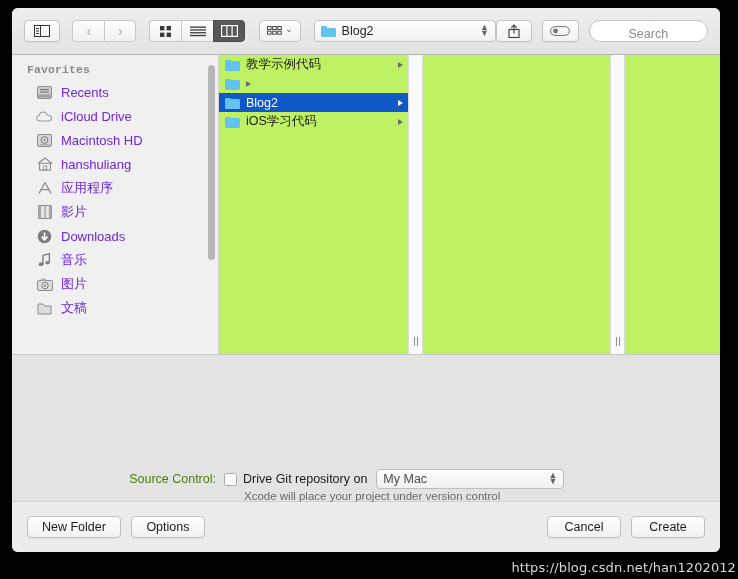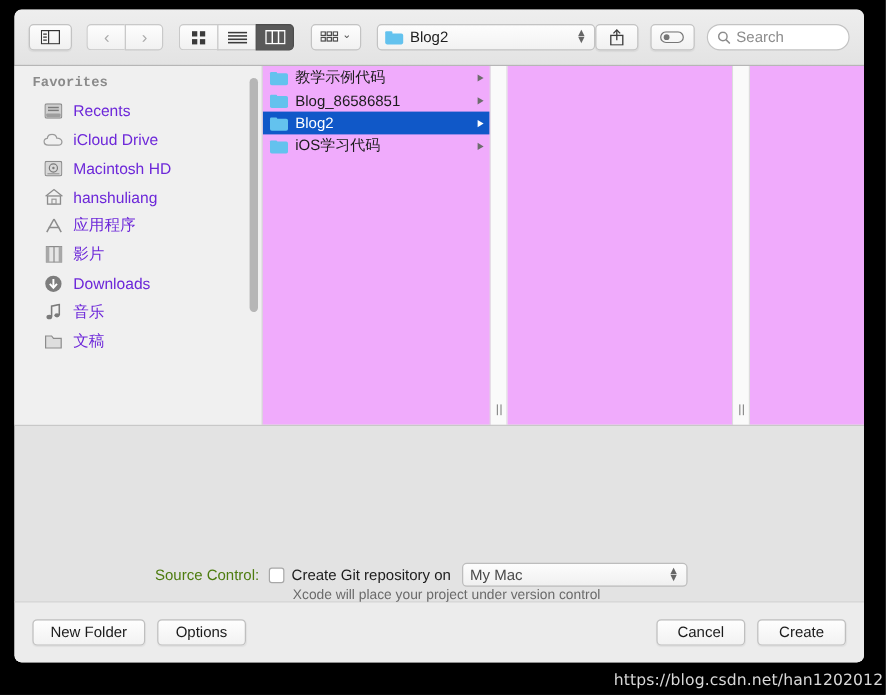--- a/index.html
+++ b/index.html
@@ -79,21 +79,21 @@
   .pathpop .label { font-size: 12.5px; color: #1d1d1d; flex: 1; }
   .stepper { display: flex; flex-direction: column; align-items: center; color: #666; line-height: .62; font-size: 9px; }
 
   .tb-spacer { flex: 1; }
   .share { width: 38px; margin-right: 10px; }
   .tagbtn { width: 38px; margin-right: 10px; }
   .search {
     width: 124px; height: 22px;
     background: #fff;
     border: 1px solid #c3c3c3; border-radius: 11px;
-    display: flex; align-items: center; gap: 5px; padding: 0 8px;
+    display: flex; align-items: center; gap: 5px; padding: 0 8px; flex-direction: column;
   }
   .search .ph { font-size: 12.5px; color: #8c8c8c; }
 
   
   .browser { display: flex; height: 299px; flex: none; background: #fff; }
 
   .sidebar {
     width: 207px;
     background: #f0f0f0;
     border-right: 1px solid #d2d2d2;
@@ -111,21 +111,21 @@
   }
   .sb-item .txt { font-size: 13px; color: #6d28d9; white-space: nowrap; }
   .sb-icon { width: 17px; height: 16px; display: flex; align-items: center; justify-content: center; flex: none; }
   .sb-scroll {
     position: absolute; left: 196px; top: 10px;
     width: 7px; height: 195px;
     background: #b6b6b6; border-radius: 4px;
   }
 
   .column {
-    background: #f0abfc;
+    background: #bef264;
     position: relative;
     border-right: 1px solid #dcdcdc;
     overflow: hidden;
   }
   .col1 { width: 190px; }
   .colscroller {
     width: 14px; background: #fafafa;
     border-right: 1px solid #dcdcdc;
     position: relative;
   }
@@ -402,20 +402,31 @@
         <span class="sb-icon">
           <svg width="13" height="14" viewBox="0 0 13 14">
             <path d="M5 11 V2.2 L11.4 0.8 V9.6" fill="none" stroke="#7a7a7a" stroke-width="1.3"></path>
             <ellipse cx="3.1" cy="11.2" rx="2.4" ry="1.9" fill="#7a7a7a"></ellipse>
             <ellipse cx="9.5" cy="9.8" rx="2.2" ry="1.8" fill="#7a7a7a"></ellipse>
           </svg>
         </span>
         <span class="txt">音乐</span>
       </div>
 
+      <div class="sb-item">
+        <span class="sb-icon">
+          <svg width="16" height="13" viewBox="0 0 16 13">
+            <rect x="0.5" y="2.5" width="15" height="10" rx="1.4" fill="#dcdcdc" stroke="#8c8c8c"></rect>
+            <rect x="4" y="0.6" width="5" height="2" fill="#b0b0b0"></rect>
+            <circle cx="8" cy="7.5" r="3.2" fill="#f2f2f2" stroke="#7a7a7a"></circle>
+            <circle cx="8" cy="7.5" r="1.5" fill="#9a9a9a"></circle>
+          </svg>
+        </span>
+        <span class="txt">图片</span>
+      </div>
 
       <div class="sb-item">
         <span class="sb-icon">
           <svg width="15" height="13" viewBox="0 0 15 13">
             <path d="M1 12 V2 H6 L7.6 4 H14 V12 Z" fill="#dedede" stroke="#8c8c8c"></path>
           </svg>
         </span>
         <span class="txt">文稿</span>
       </div>
 
@@ -423,21 +434,20 @@
     </div>
 
     <div class="column col1">
       <div class="row">
         <span class="folder-ico"></span>
         <span class="name">教学示例代码</span>
         <span class="disclosure"></span>
       </div>
       <div class="row">
         <span class="folder-ico"></span>
-        <span class="name">Blog_86586851</span>
         <span class="disclosure"></span>
       </div>
       <div class="row selected">
         <span class="folder-ico"></span>
         <span class="name">Blog2</span>
         <span class="disclosure"></span>
       </div>
       <div class="row">
         <span class="folder-ico"></span>
         <span class="name">iOS学习代码</span>
@@ -461,21 +471,21 @@
         </span>
     </div>
 
     <div class="column col3"></div>
   </div>
 
   <div class="accessory">
     <div class="src-row">
       <span class="src-label">Source Control:</span>
       <span class="checkbox"></span>
-      <span class="chk-text">Create Git repository on</span>
+      <span class="chk-text">Drive Git repository on</span>
       <span class="select">
         <span class="val">My Mac</span>
         <span class="stepper">
             <span>▲</span>
             <span>▼</span>
           </span>
       </span>
     </div>
     <div class="src-hint">Xcode will place your project under version control</div>
   </div>

